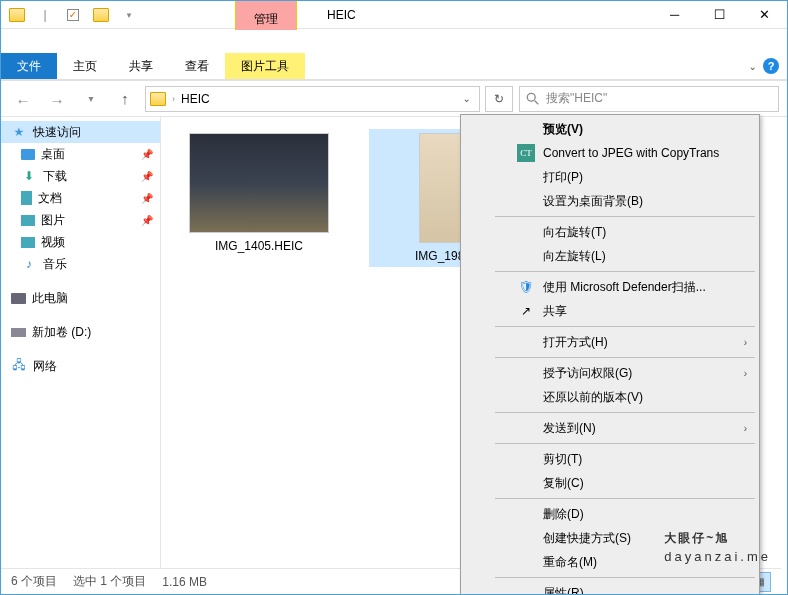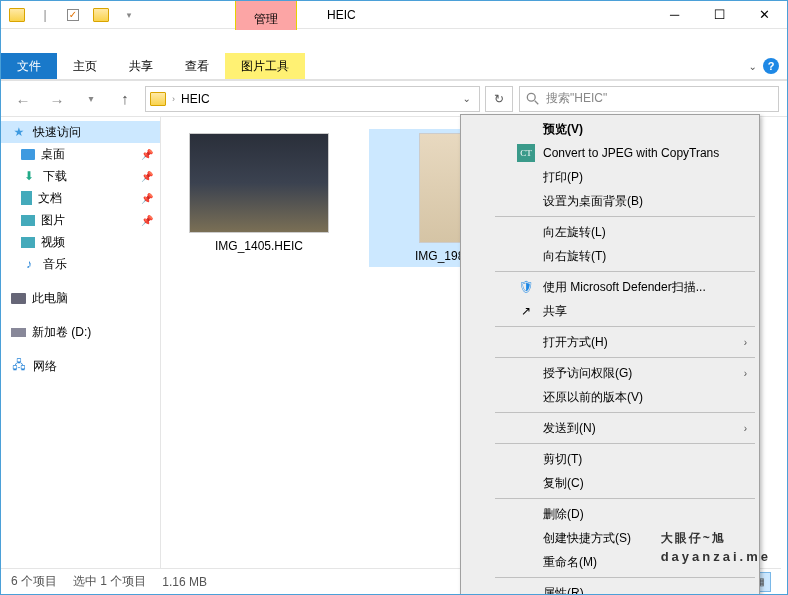--- a/index.html
+++ b/index.html
@@ -52,21 +52,21 @@
 .status-bar .view-btns{margin-left:auto;display:flex;gap:2px;}
 .view-btn{width:22px;height:20px;border:1px solid #ccc;display:flex;align-items:center;justify-content:center;font-size:10px;}
 .view-btn.active{background:#cce8ff;border-color:#7ab8e8;}
 .context-menu{position:absolute;top:113px;left:459px;width:300px;background:#eeeeee;border:1px solid #a0a0a0;box-shadow:2px 2px 4px rgba(0,0,0,0.25);padding:2px;}
 .cm-item{display:flex;align-items:center;height:24px;padding:0 28px 0 32px;cursor:pointer;position:relative;margin-left:48px;}
 .cm-item.bold{font-weight:bold;}
 .cm-sep{height:1px;background:#c0c0c0;margin:3px 2px 3px 32px;}
 .cm-arrow{position:absolute;right:10px;font-size:10px;color:#555;}
 .cm-icon{position:absolute;left:6px;width:18px;height:18px;display:flex;align-items:center;justify-content:center;font-family:Liberation Serif, serif;}
 .watermark{position:absolute;right:16px;bottom:30px;font-size:28px;font-weight:bold;color:#333;pointer-events:none;font-family:"KaiTi","Microsoft YaHei";letter-spacing:2px;}
-.watermark small{display:block;font-size:13px;letter-spacing:3px;text-align:left;font-weight:bold;}
+.watermark small{display:block;font-size:13px;letter-spacing:3px;text-align:left;font-weight:normal;}
 </style>
 </head>
 <body>
 
 <div class="title-bar">
   <div class="qat">
     <div class="qat-icon">
         <div class="folder-ico"></div>
       </div>
     <div class="qat-icon" style="color:#888;">|</div>
@@ -208,24 +208,24 @@
       <span>Convert to JPEG with CopyTrans</span>
     </div>
   <div class="cm-item">
       <span>打印(P)</span>
     </div>
   <div class="cm-item">
       <span>设置为桌面背景(B)</span>
     </div>
   <div class="cm-sep"></div>
   <div class="cm-item">
+      <span>向右旋转(T)</span>
+    </div>
+  <div class="cm-item">
       <span>向左旋转(L)</span>
-    </div>
-  <div class="cm-item">
-      <span>向右旋转(T)</span>
     </div>
   <div class="cm-sep"></div>
   <div class="cm-item">
       <div class="cm-icon" style="color:#1e88e5;">🛡</div>
       <span>使用 Microsoft Defender扫描...</span>
     </div>
   <div class="cm-item">
       <div class="cm-icon">↗</div>
       <span>共享</span>
     </div>

